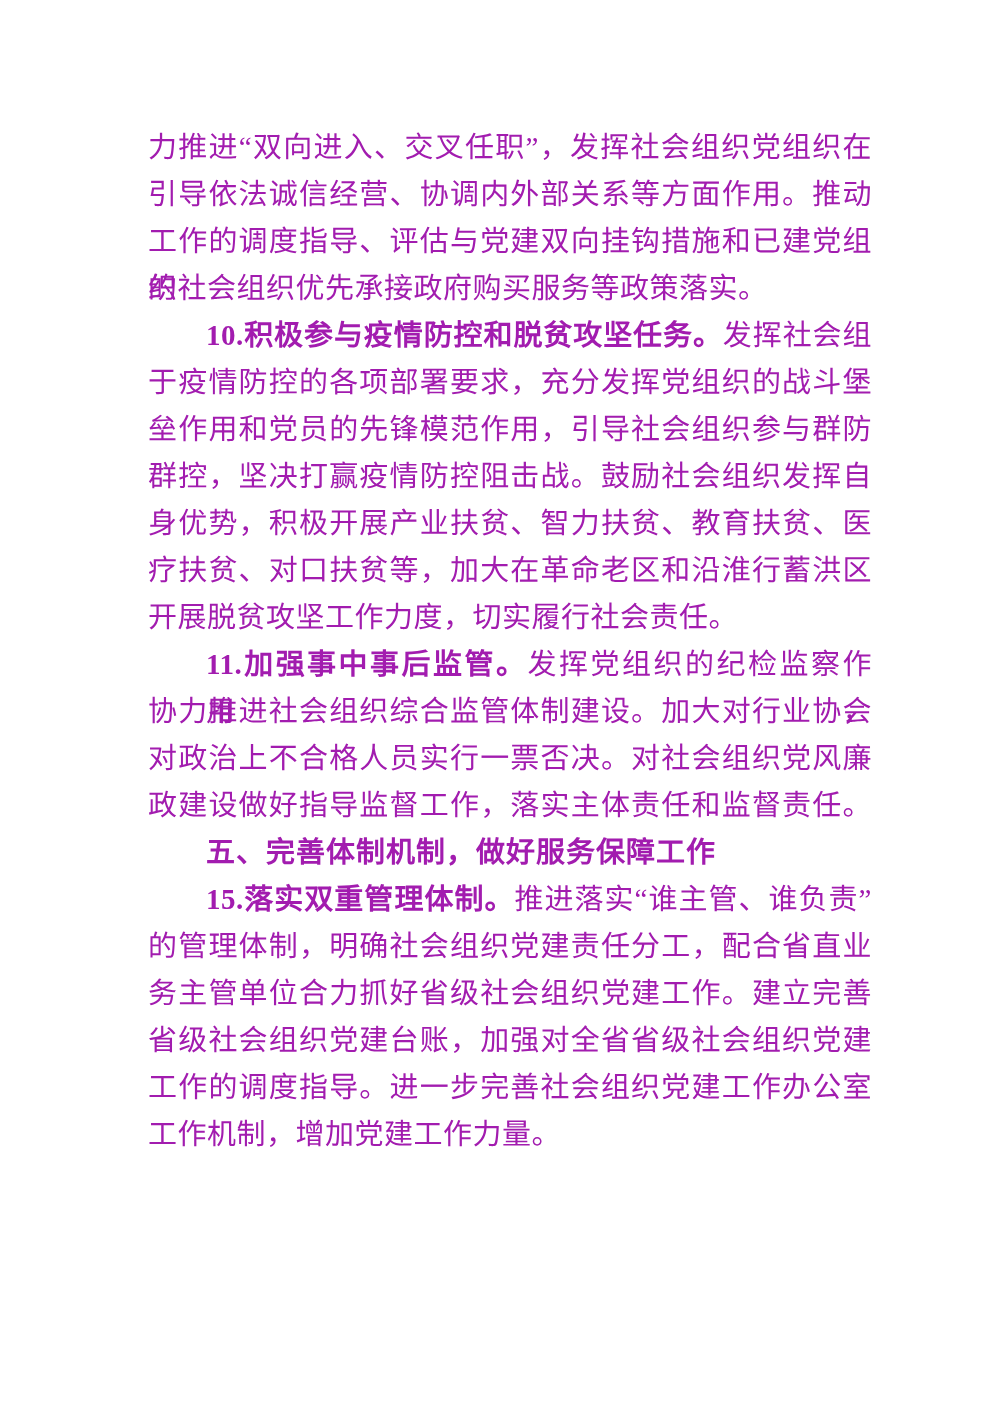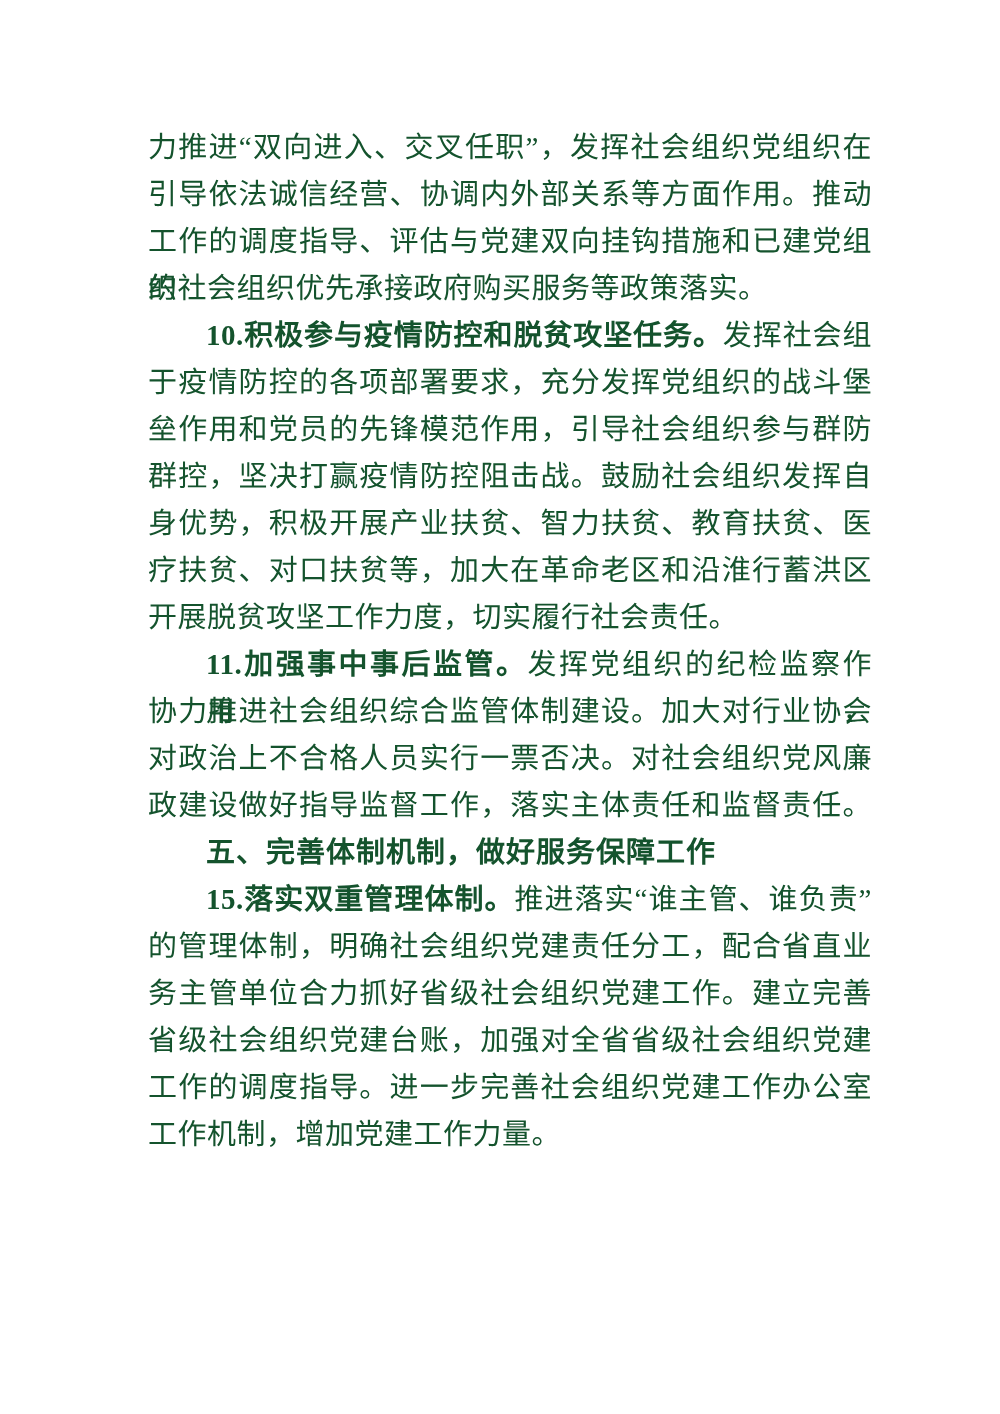--- a/index.html
+++ b/index.html
@@ -47,21 +47,21 @@
   .seg-heading {
     font-weight: 700;
     font-family: "DejaVu Sans", "Liberation Sans", sans-serif;
     letter-spacing: 1px;
   }
 </style>
 </head>
 <body>
 
 <div class="page" style="background: rgb(255, 255, 255);">
-  <div class="text-block" style="color: #14532d;">
+  <div class="text-block" style="color: #a21caf;">
       <div class="line justify"><span class="seg-body">力推进“双向进入、交叉任职”，发挥社会组织党组织在</span></div>
       <div class="line justify"><span class="seg-body">引导依法诚信经营、协调内外部关系等方面作用。推动</span></div>
       <div class="line justify"><span class="seg-body">工作的调度指导、评估与党建双向挂钩措施和已建党组织</span></div>
       <div class="line"><span class="seg-body">的社会组织优先承接政府购买服务等政策落实。</span></div>
       <div class="line justify indent"><span class="seg-bold-lead">10.积极参与疫情防控和脱贫攻坚任务。</span><span class="seg-body">发挥社会组</span></div>
       <div class="line justify"><span class="seg-body">于疫情防控的各项部署要求，充分发挥党组织的战斗堡</span></div>
       <div class="line justify"><span class="seg-body">垒作用和党员的先锋模范作用，引导社会组织参与群防</span></div>
       <div class="line justify"><span class="seg-body">群控，坚决打赢疫情防控阻击战。鼓励社会组织发挥自</span></div>
       <div class="line justify"><span class="seg-body">身优势，积极开展产业扶贫、智力扶贫、教育扶贫、医</span></div>
       <div class="line justify"><span class="seg-body">疗扶贫、对口扶贫等，加大在革命老区和沿淮行蓄洪区</span></div>

